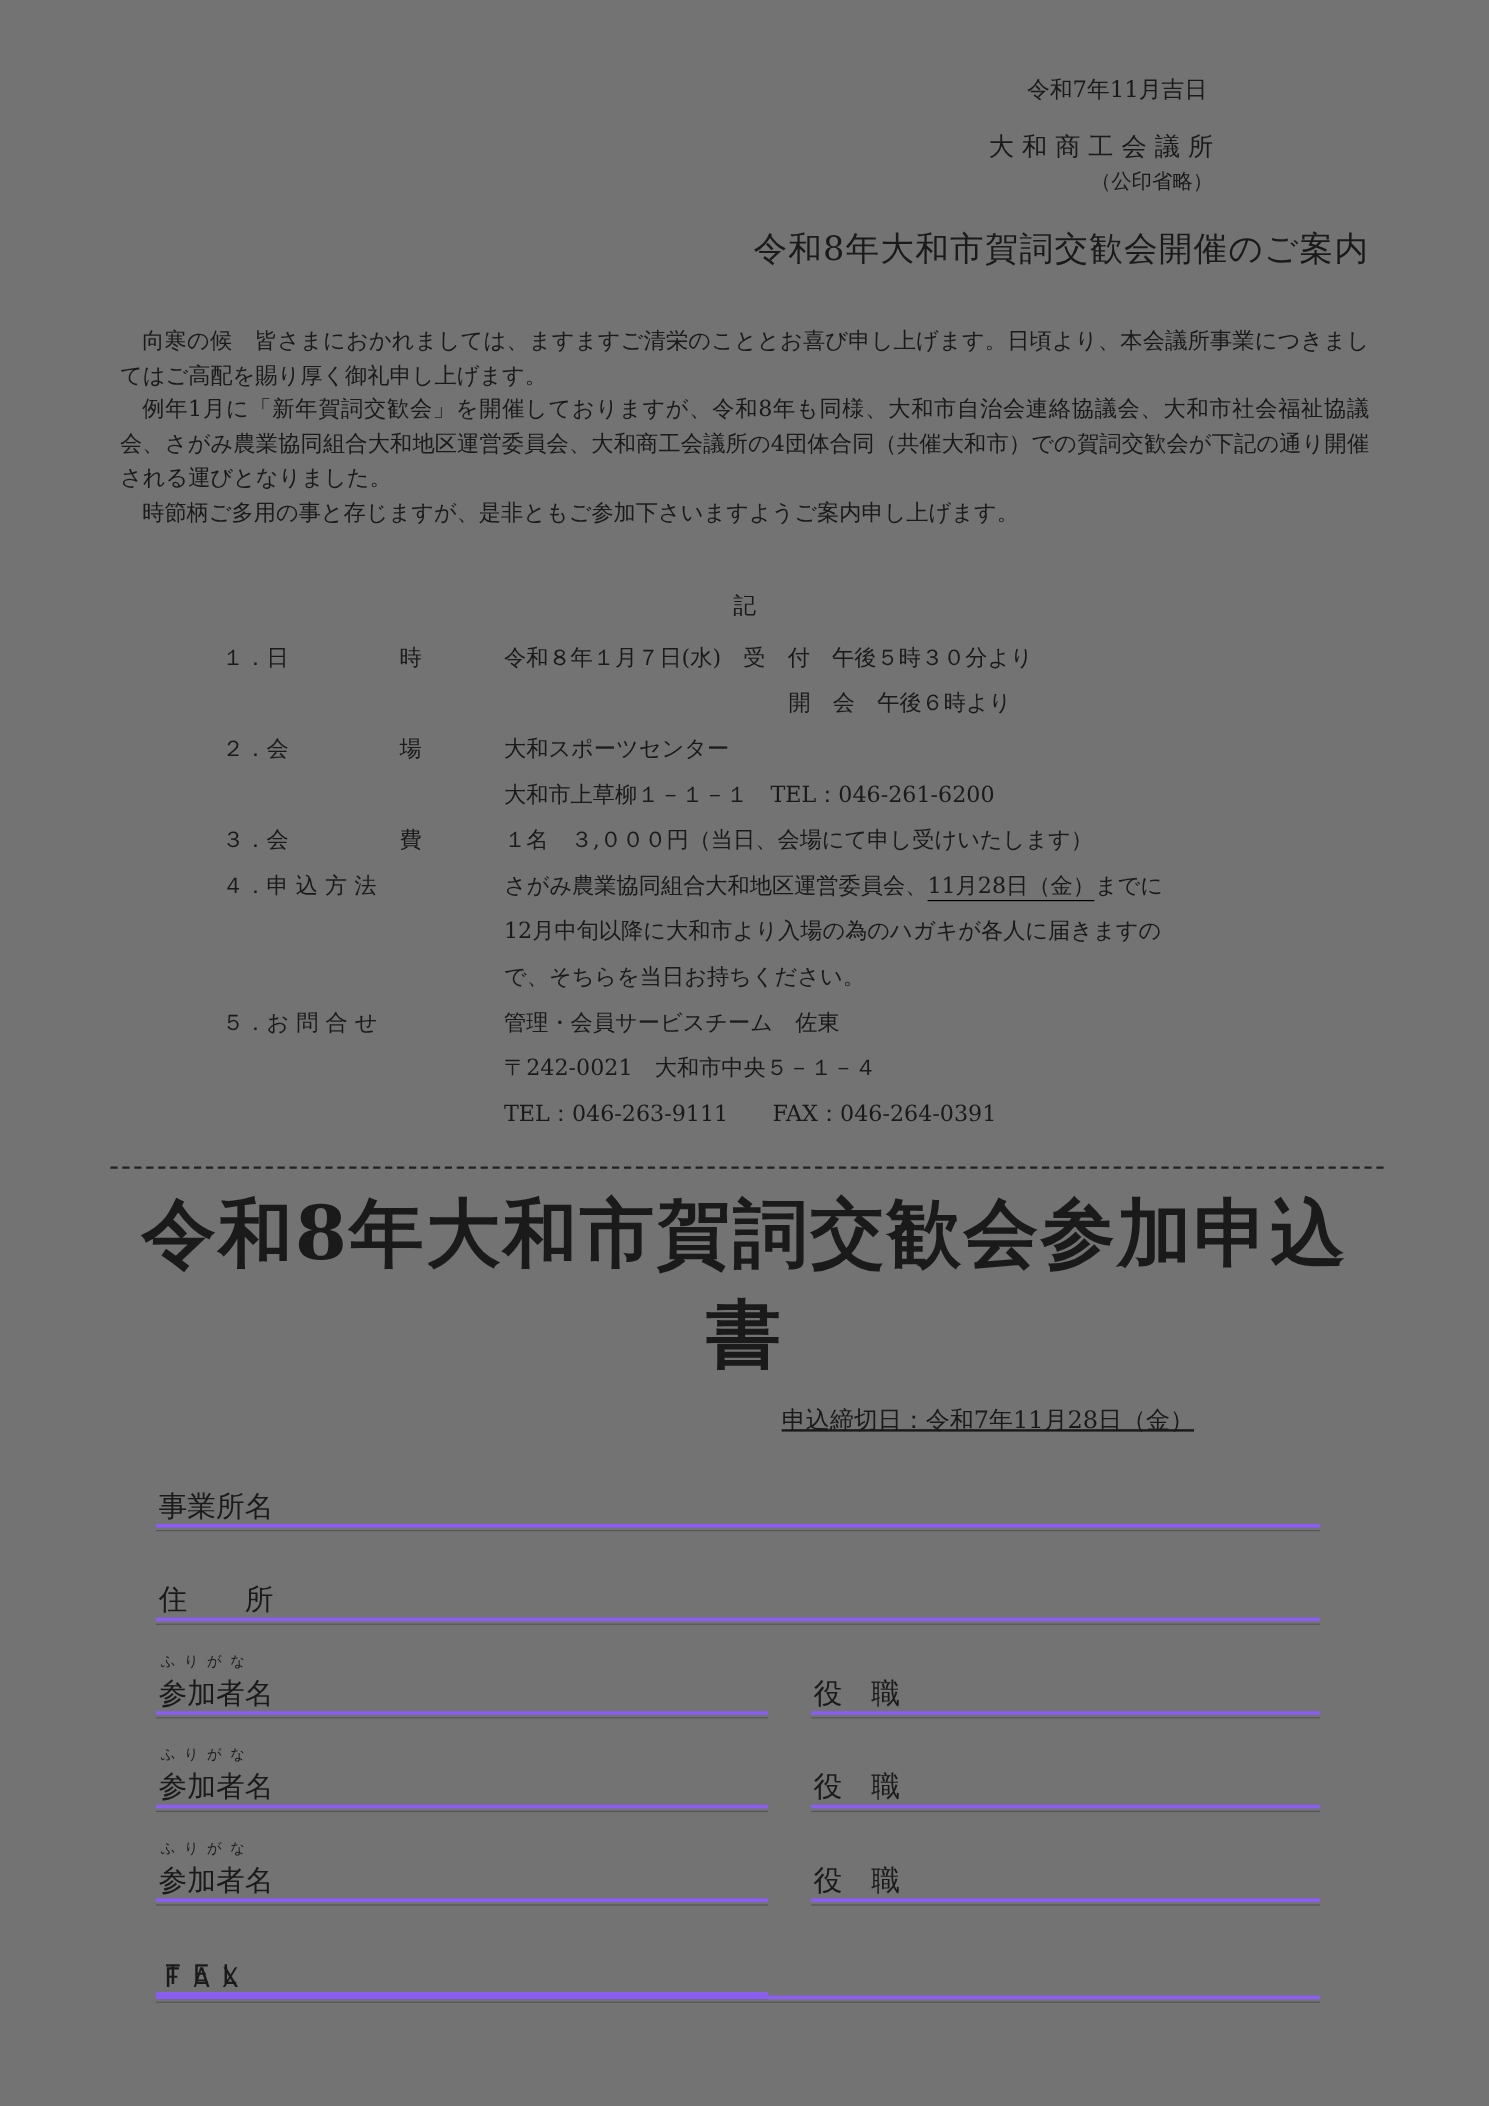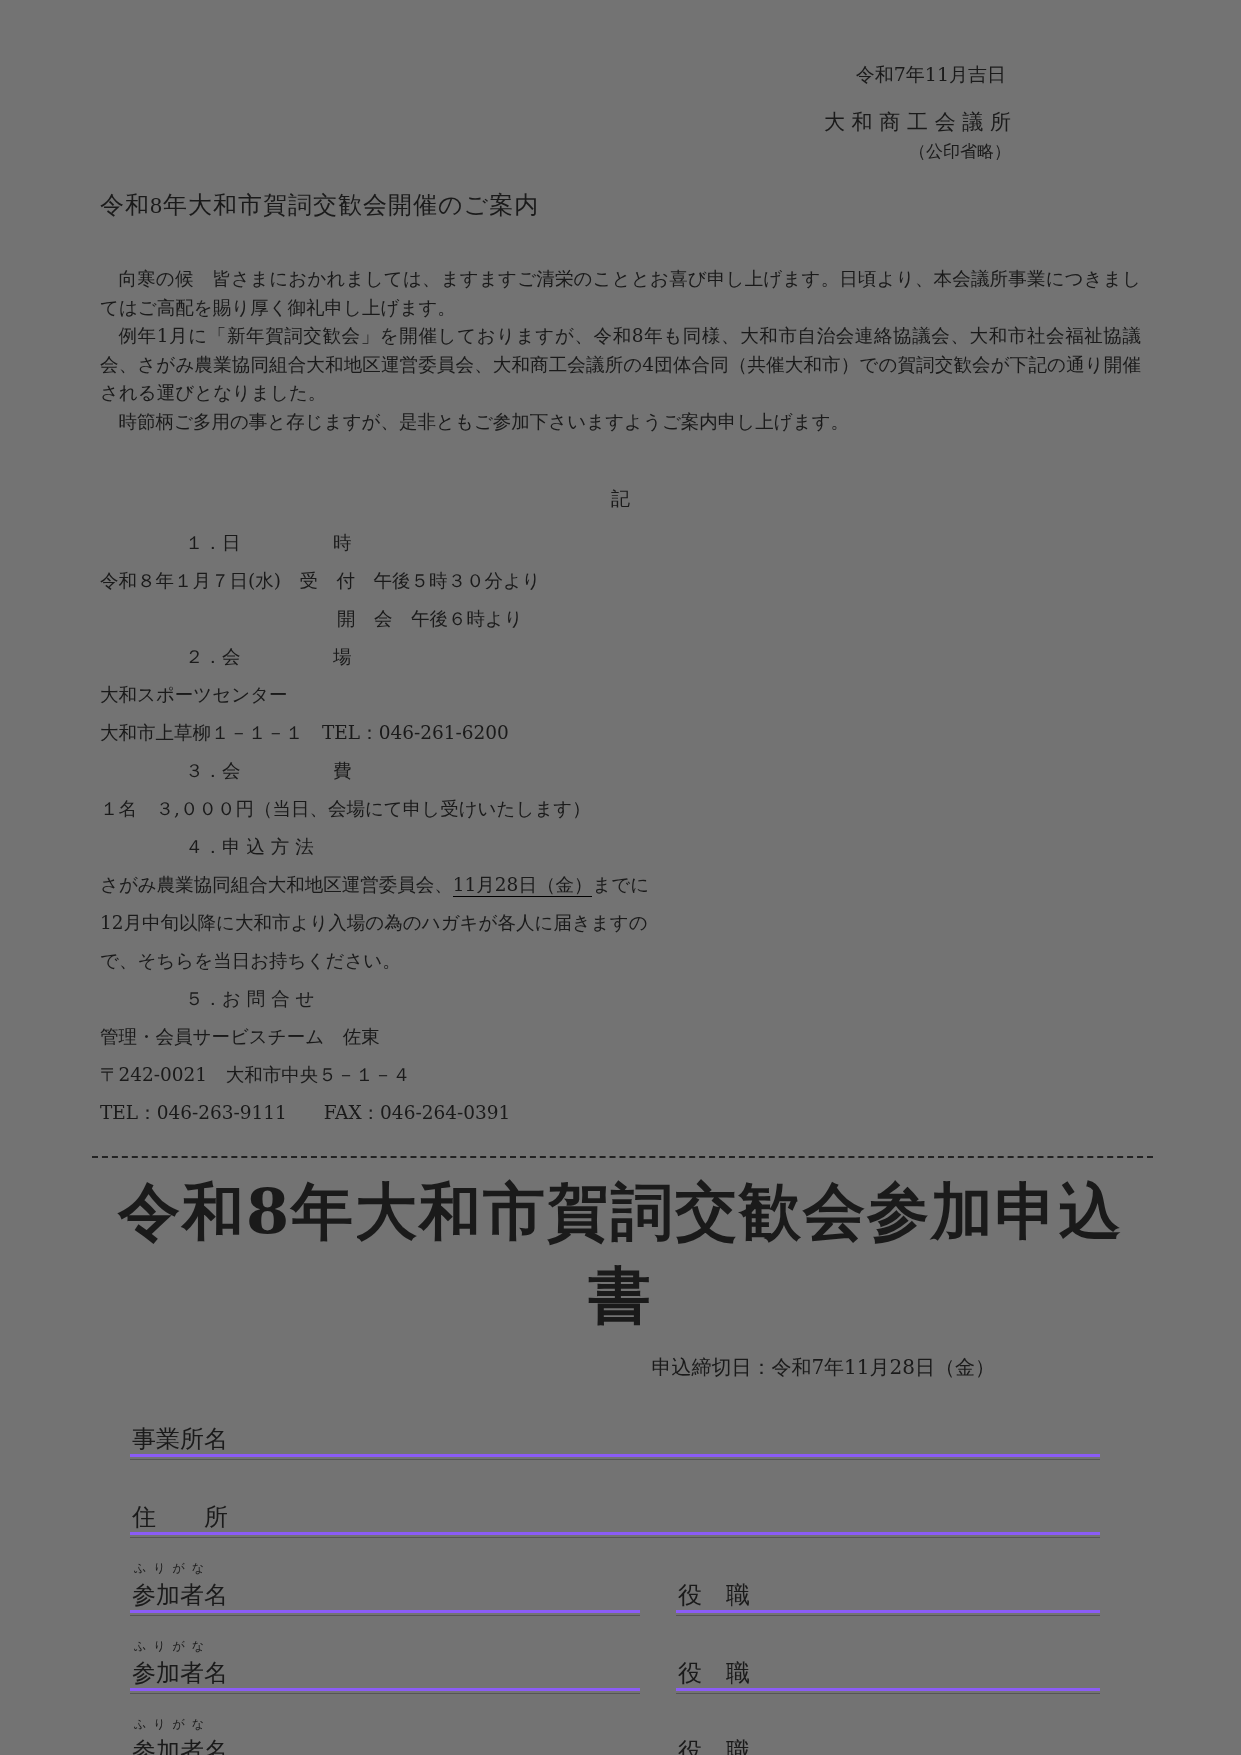--- a/index.html
+++ b/index.html
@@ -16,49 +16,49 @@
   }
   .content { padding: 0 100px; }
 
   
   .hdr-date    { margin-top: 62px; text-align: right; padding-right: 135px; font-size: 19px; }
   .hdr-addressee { margin-top: 12px; font-size: 21px; }
   .hdr-sender  { margin-top: 20px; text-align: right; padding-right: 130px; font-size: 21px; }
   .hdr-seal    { margin-top: 4px;  text-align: right; padding-right: 130px; font-size: 17px; }
 
   .notice-title {
-    margin: 26px 0 0 0; text-align: left;
-    font-size: 24px; font-weight: normal; letter-spacing: 1px; font-family: Liberation Serif, serif;
+    margin: 26px 0 0 0; text-align: right;
+    font-size: 28px; font-weight: normal; letter-spacing: 1px;
   }
 
   
   .bodytext { margin-top: 44px; }
   .bodytext p {
     margin: 0; font-size: 18.5px; line-height: 28.5px;
     text-indent: 1em; text-align: justify;
   }
   .record-marker { margin-top: 50px; text-align: center; font-size: 19px; }
 
   
   .details { margin-top: 12px; font-size: 18.5px; }
-  .drow  { display: flex; line-height: 38px; flex-direction: column; }
+  .drow  { display: flex; line-height: 38px; }
   .dlabel { margin-left: 85px; width: 235px; flex: 0 0 auto; white-space: pre; }
   .dtext  { white-space: pre; }
   .dtext.indent { padding-left: 237px; }
   .u { border-bottom: 1.5px solid #000; padding-bottom: 1px; }
 
   
   .separator { margin: 24px 88px 0 92px; border-top: 2px dashed #222; height: 0; }
 
   
   .form-title {
     margin: 12px 0 0 0; text-align: center;
     font-size: 62px; font-weight: bold; letter-spacing: 2px;
   }
-  .deadline { margin-top: 16px; text-align: right; padding-right: 146px; font-size: 20px; }
+  .deadline { margin-top: 16px; text-align: right; padding-right: 146px; font-size: 20px; text-decoration: underline; }
 
   .form-area { margin: 40px 41px 0 30px; }
   .frow-full, .fcell {
     position: relative; height: 36px;
     border-bottom: 3px solid #8b5cf6;
   }
   .frow-full { margin-bottom: 42px; }
   .frow-full::after, .fcell::after {
     content: ""; position: absolute; left: 0; right: 0; bottom: -6px;
     border-top: 1px solid #555;

